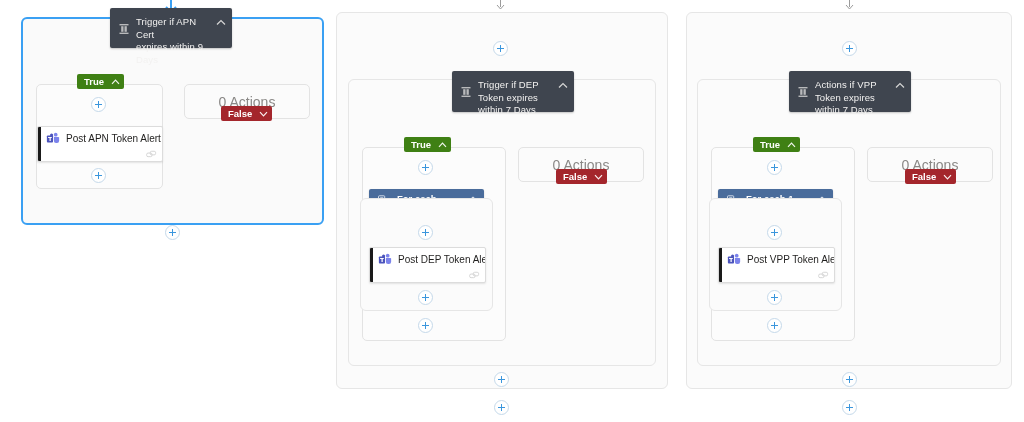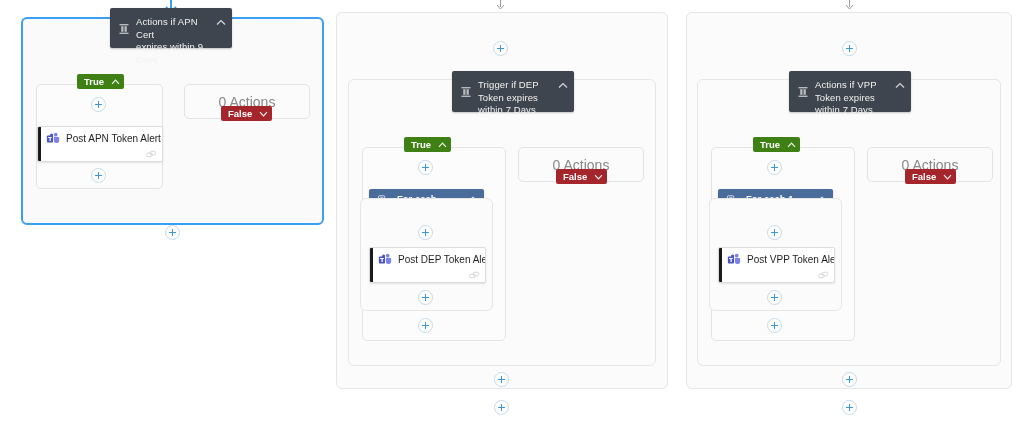--- a/index.html
+++ b/index.html
@@ -193,21 +193,21 @@
   <div class="darkblock" style="left:110px;top:8px;width:122px;height:40px;">
     <span class="ic">
       <svg width="12" height="12" viewBox="0 0 12 12">
         <rect x="1.5" y="1" width="9" height="1.4" fill="#cfcfcf"></rect>
         <rect x="1.5" y="9.6" width="9" height="1.4" fill="#cfcfcf"></rect>
         <rect x="3.2" y="3.2" width="2.3" height="5.6" fill="#cfcfcf"></rect>
         <rect x="6.5" y="3.2" width="2.3" height="5.6" fill="#cfcfcf"></rect>
       </svg>
     </span>
     <span class="txt">
-      <span>Actions if APN Cert</span><br>
+      <span>Trigger if APN Cert</span><br>
       <span>expires within 9</span><br>
       <span>Days</span>
     </span>
     <span class="chev">
       <svg width="10" height="7" viewBox="0 0 10 7">
           <path d="M1,5.5 L5,1.5 L9,5.5" stroke="#d6d6d6" stroke-width="1.2" fill="none"></path>
         </svg>
     </span>
   </div>
 

